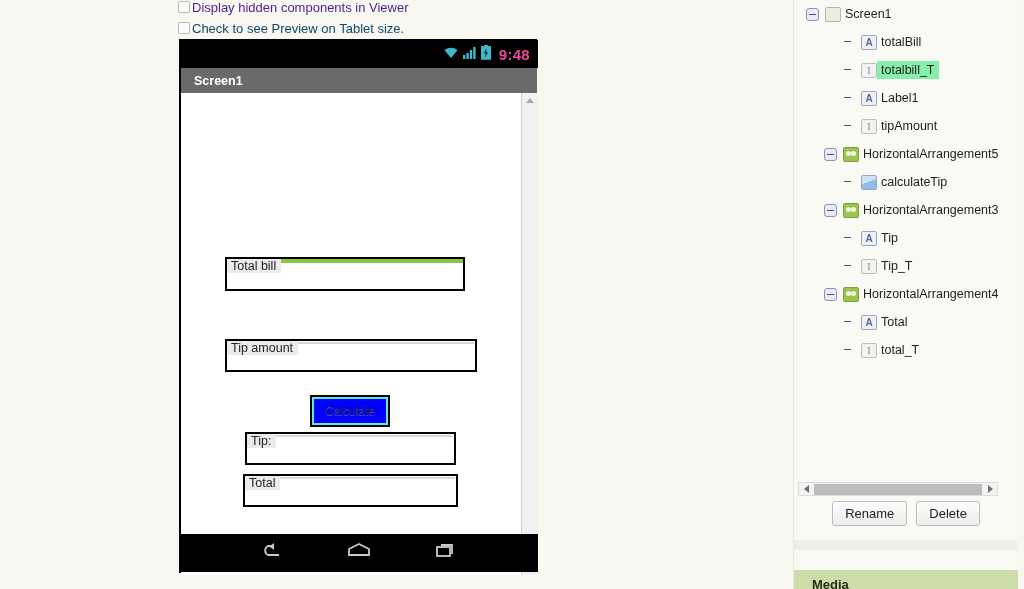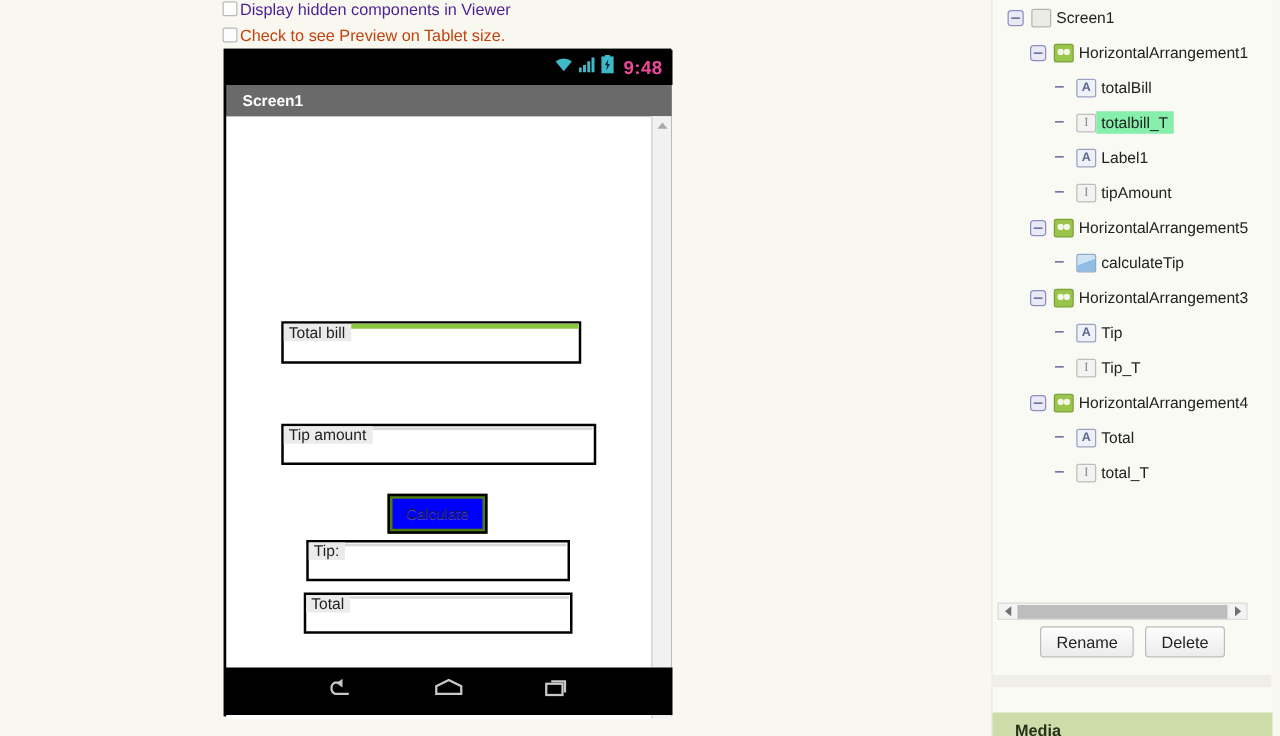--- a/index.html
+++ b/index.html
@@ -14,21 +14,21 @@
 
   
   .viewer-options { position: absolute; left: 178px; top: 0px; width: 360px; }
   .chk-row { display: flex; align-items: flex-start; height: 21px; }
   .chk-box {
     width: 12px; height: 12px; margin-top: 1px; margin-right: 2px;
     border: 1px solid #b9b9b9; background: #fdfdfd; border-radius: 2px;
     flex: 0 0 auto;
   }
   .chk-label { font-size: 13px; color: #4c1d95; line-height: 16px; white-space: nowrap; }
-  .chk-label.dim { color: #c2410c; text-align: center; }
+  .chk-label.dim { color: #0c4a6e; text-align: center; }
 
   
   .phone {
     position: absolute; left: 179px; top: 39px;
     width: 358px; height: 534px;
     background: #000;
     border: 1px solid #000;
   }
   .status-bar {
     position: absolute; left: 0; top: 0; width: 358px; height: 28px;
@@ -77,21 +77,21 @@
     white-space: nowrap; flex: 0 0 auto;
   }
   .tbox {
     background: #fff; border: 1px solid #d7d7d7; flex: 1 1 auto;
     margin: 1px 1px 1px 0;
   }
   .tbox.greensel { border: 2px solid #8cc63e; margin: 0; }
   .tbox.shaded { background: #fcfcfc; }
 
   .btn-wrap {
-    position: absolute; border: 2px solid #000; background:#4d7c0f;
+    position: absolute; border: 2px solid #000; background:#5eead4;
     display:flex; align-items:center; justify-content:center; padding:2px;
   }
   .btn-calc {
     background: #0000ff; color: #1a1a3a; font-size: 12px;
     width: 100%; height: 100%;
     display: flex; align-items: center; justify-content: center;
     text-shadow: 0 1px 0 rgba(255,255,255,.25);
   }
 
   .nav-bar {
@@ -294,25 +294,20 @@
     </div>
   </div>
 
   <div class="tree-panel">
     <div class="tree" id="tree">
         <div class="tnode" style="padding-left: 12px;">
           <span class="expander"></span>
           <span class="ticon ic-screen"></span>
           <span class="tlabel">Screen1</span>
         </div>
-        <div class="tnode" style="padding-left: 30px;">
-          <span class="expander"></span>
-          <span class="ticon ic-harr"></span>
-          <span class="tlabel">HorizontalArrangement1</span>
-        </div>
         <div class="tnode" style="padding-left: 48px;">
           <span class="expander spacer"></span>
           <span class="ticon ic-label">A</span>
           <span class="tlabel">totalBill</span>
         </div>
         <div class="tnode selected" style="padding-left: 48px;">
           <span class="expander spacer"></span>
           <span class="ticon ic-textbox">I</span>
           <span class="tlabel">totalbill_T</span>
         </div>

